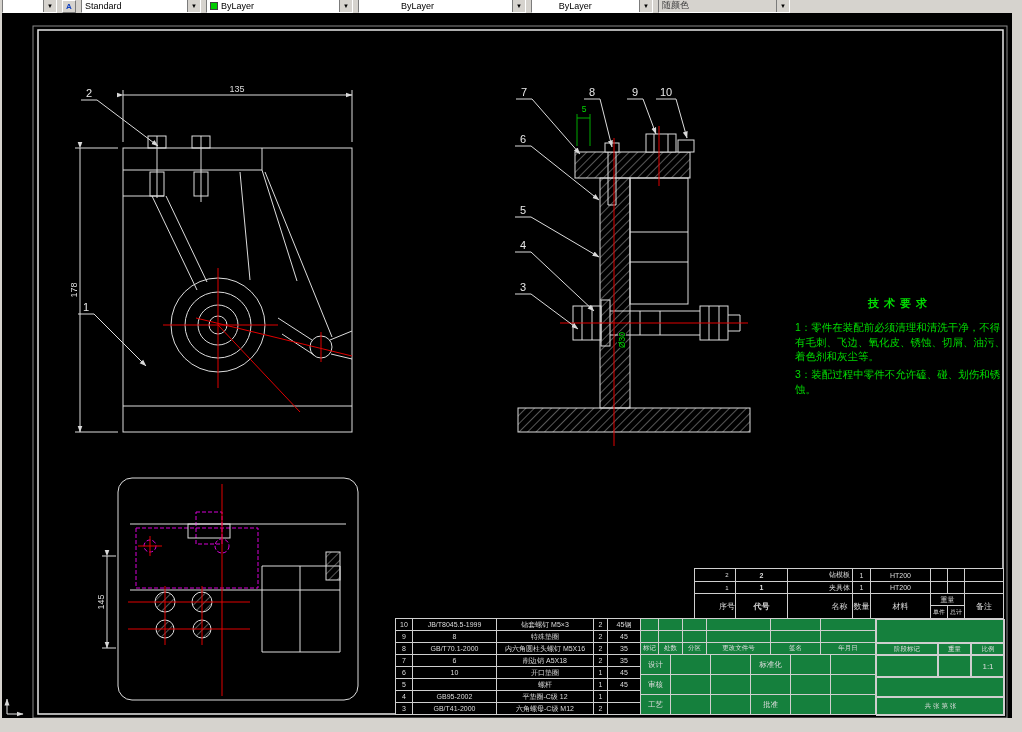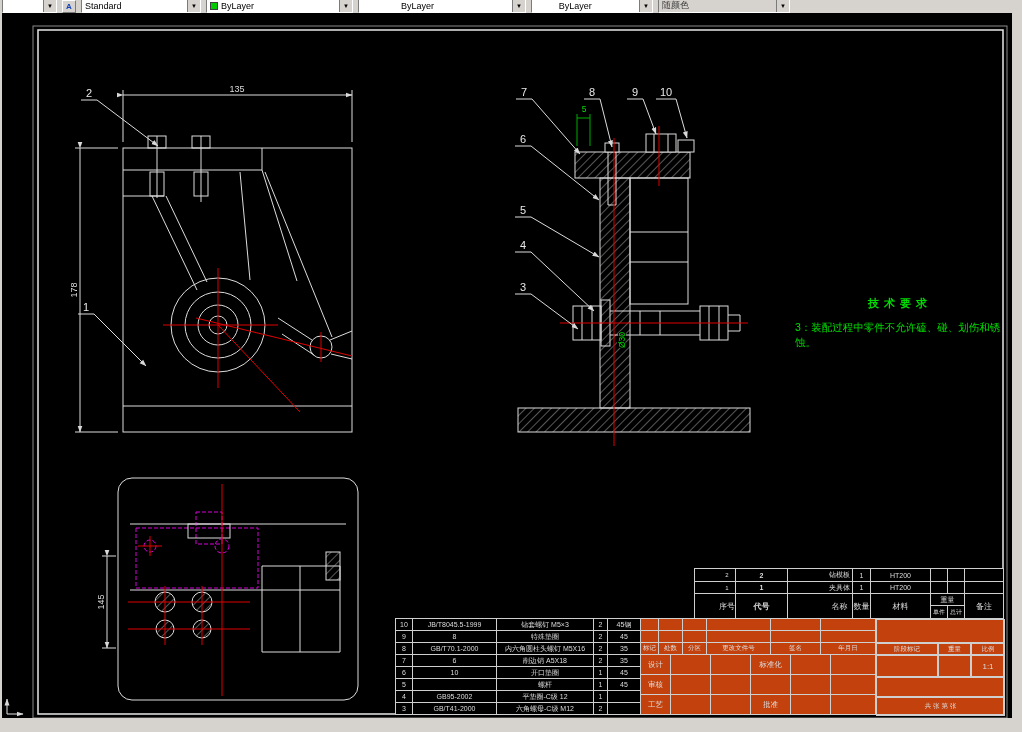--- a/index.html
+++ b/index.html
@@ -62,21 +62,21 @@
   .hdr .bcell { font-size:8px; }
   .wcol { width:34px; flex:none; flex-direction:column; padding:0; }
   .wtop { height:50%; width:100%; display:flex; align-items:center; justify-content:center;
           border-bottom:1px solid #cfcfcf; font-size:7px; }
   .wsub { height:50%; width:100%; display:flex; }
   .wsub span { flex:1; display:flex; align-items:center; justify-content:center; font-size:6px; }
   .wsub span + span { border-left:1px solid #cfcfcf; }
 
   
   .titleblock { position:absolute; left:638px; top:605px; width:364px; height:97px;
-                border:1px solid #cfcfcf; color:#ddd; background:#c2410c; }
+                border:1px solid #cfcfcf; color:#ddd; background:#15803d; }
   .tb-grid-rev { position:absolute; left:0; top:0; width:235px; height:36px;
                  display:grid; grid-template-columns:18px 24px 24px 64px 50px 55px;
                  grid-template-rows:12px 12px 12px; }
   .tb-grid-sign { position:absolute; left:0; top:36px; width:235px; height:60px;
                   display:grid; grid-template-columns:30px 40px 40px 40px 40px 45px;
                   grid-template-rows:20px 20px 20px; }
   .tb-grid-rev > span, .tb-grid-sign > span {
       border-right:1px solid #cfcfcf; border-bottom:1px solid #cfcfcf;
       display:flex; align-items:center; justify-content:center;
       font-size:6.5px; overflow:hidden; white-space:nowrap; }
@@ -295,20 +295,21 @@
 
     <g stroke="#e8e8e8">
       <line x1="7" y1="714" x2="23" y2="714" marker-end="url(#arw)"></line>
       <line x1="7" y1="714" x2="7" y2="699" marker-end="url(#arw)"></line>
     </g>
   </g>
 </svg>
 
   <div class="tech">
     <h3>技术要求</h3>
+    <p>1：零件在装配前必须清理和清洗干净，不得有毛刺、飞边、氧化皮、锈蚀、切屑、油污、着色剂和灰尘等。</p>
     <p>3：装配过程中零件不允许磕、碰、划伤和锈蚀。</p>
   </div>
 
   <div class="bom bom-left">
     <div class="brow">
       <span class="bcell l-no">10</span>
       <span class="bcell l-code">JB/T8045.5-1999</span>
       <span class="bcell l-name">钻套螺钉 M5×3</span>
       <span class="bcell l-qty">2</span>
       <span class="bcell l-mat">45钢</span>

